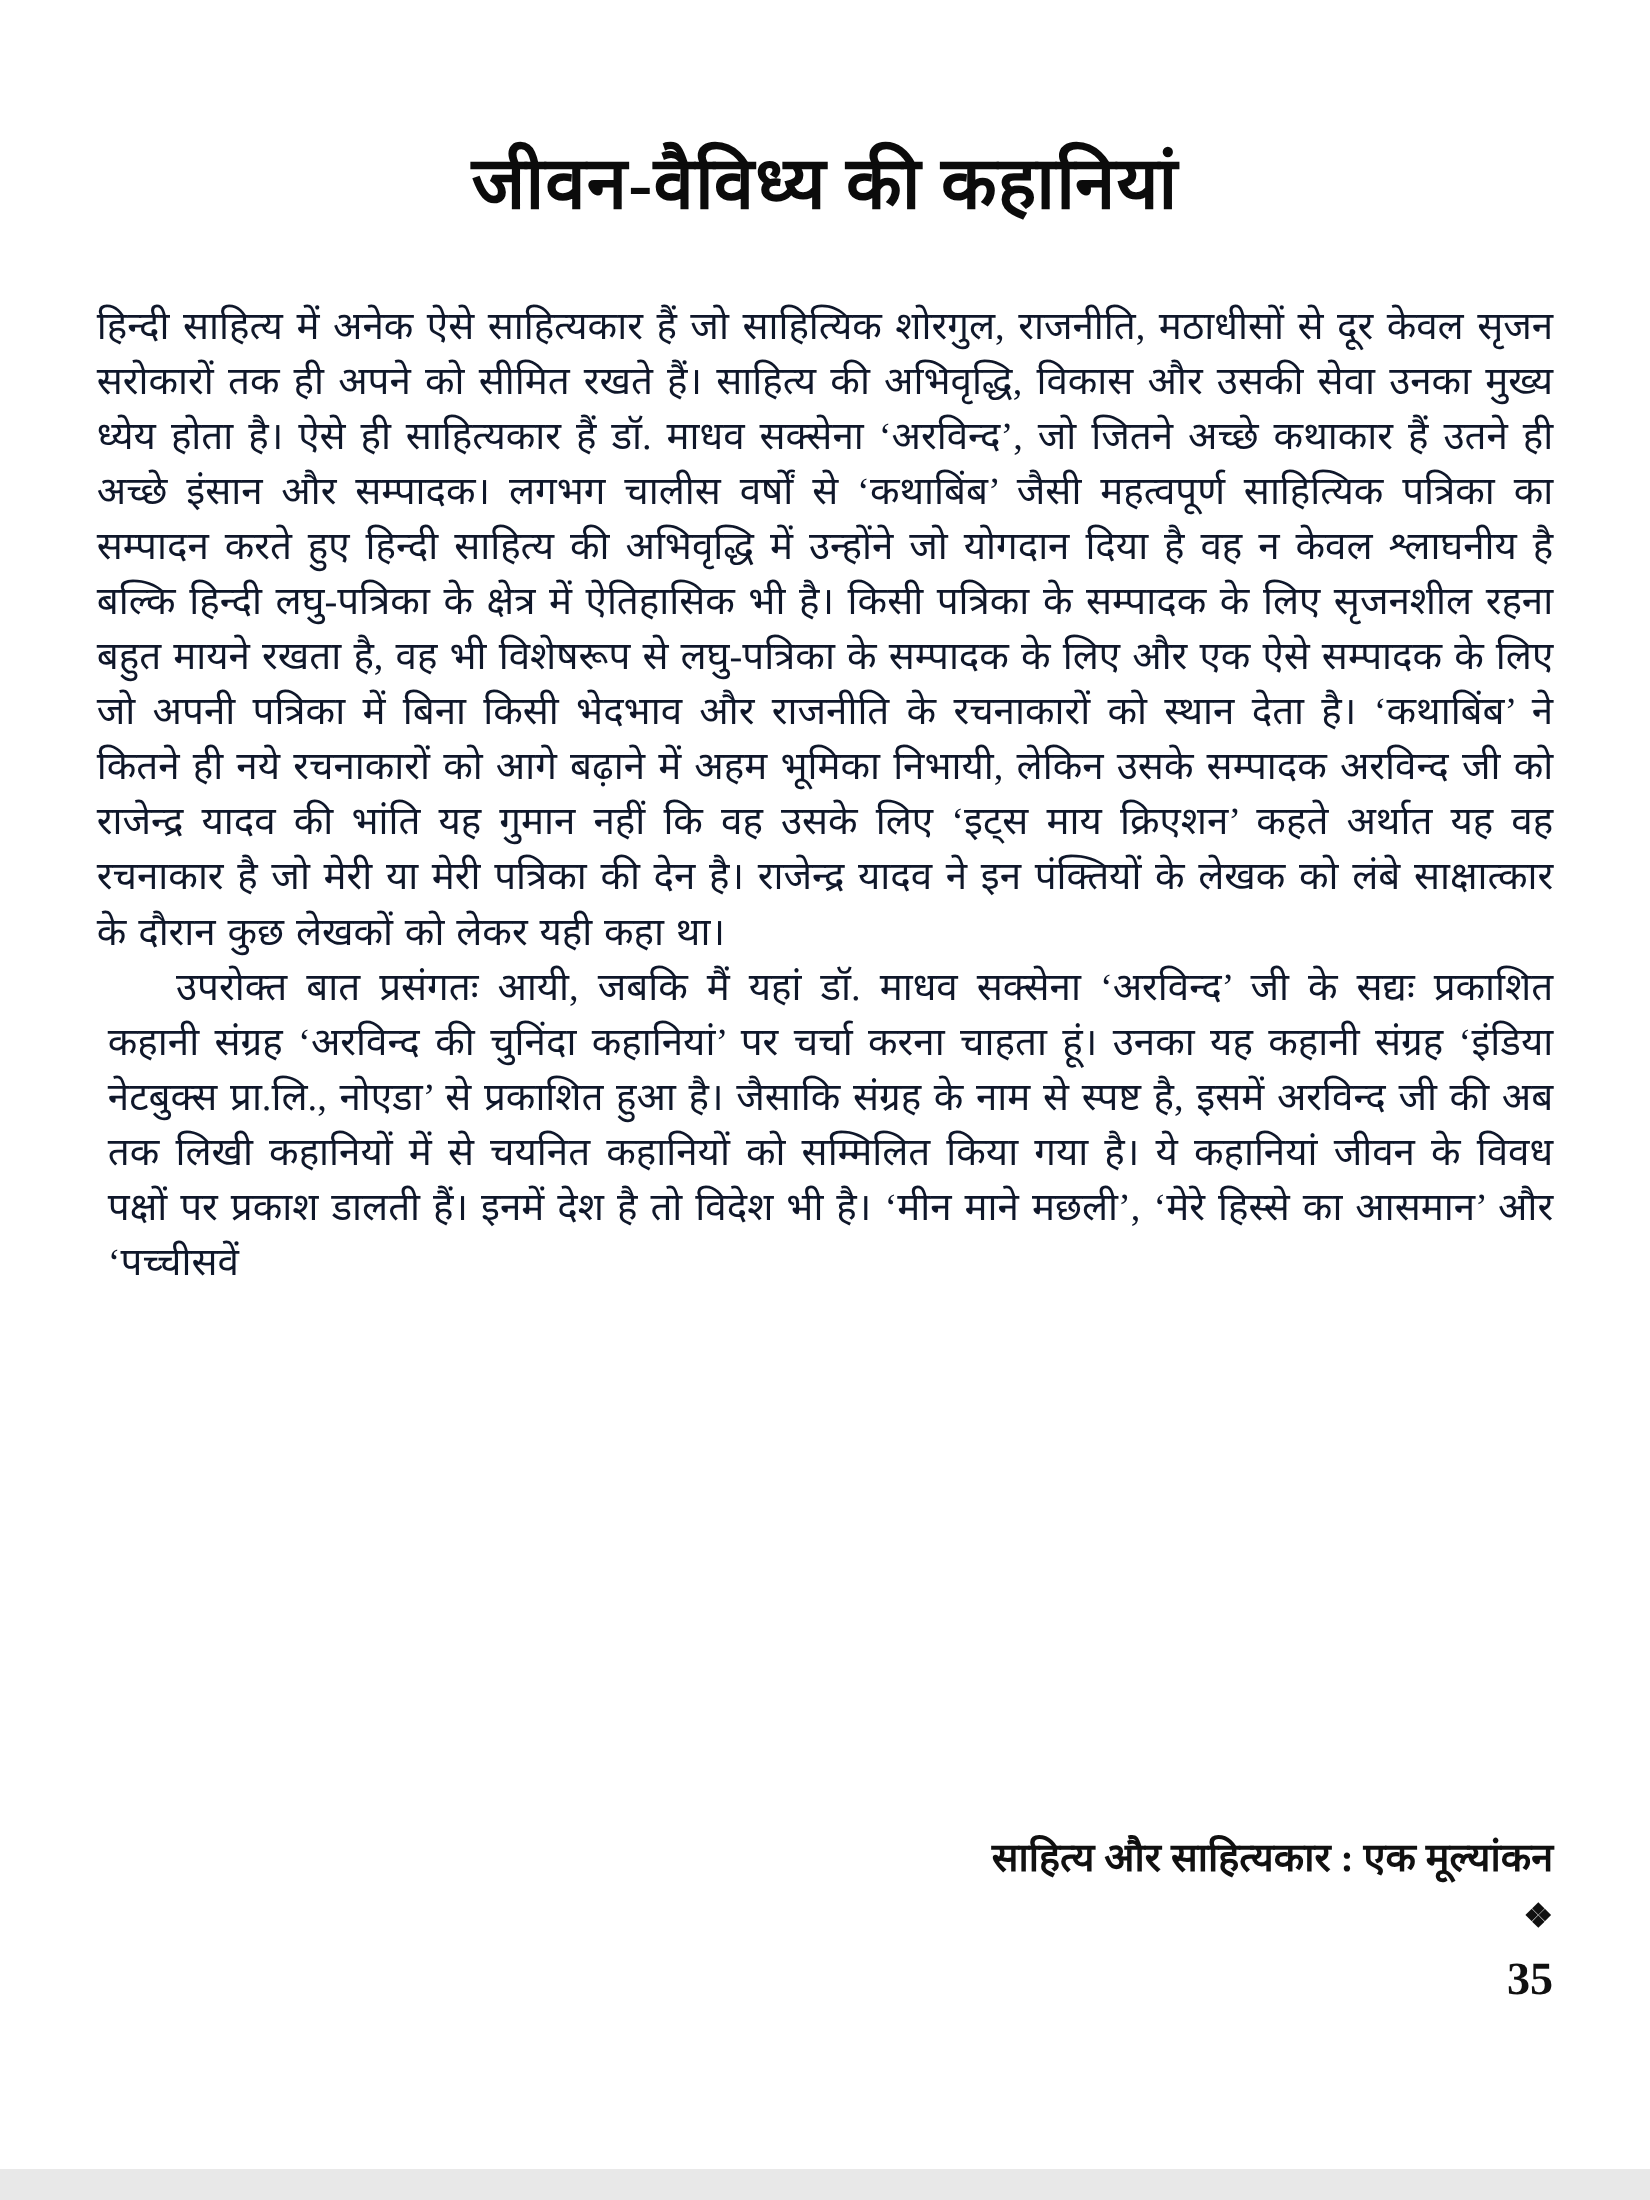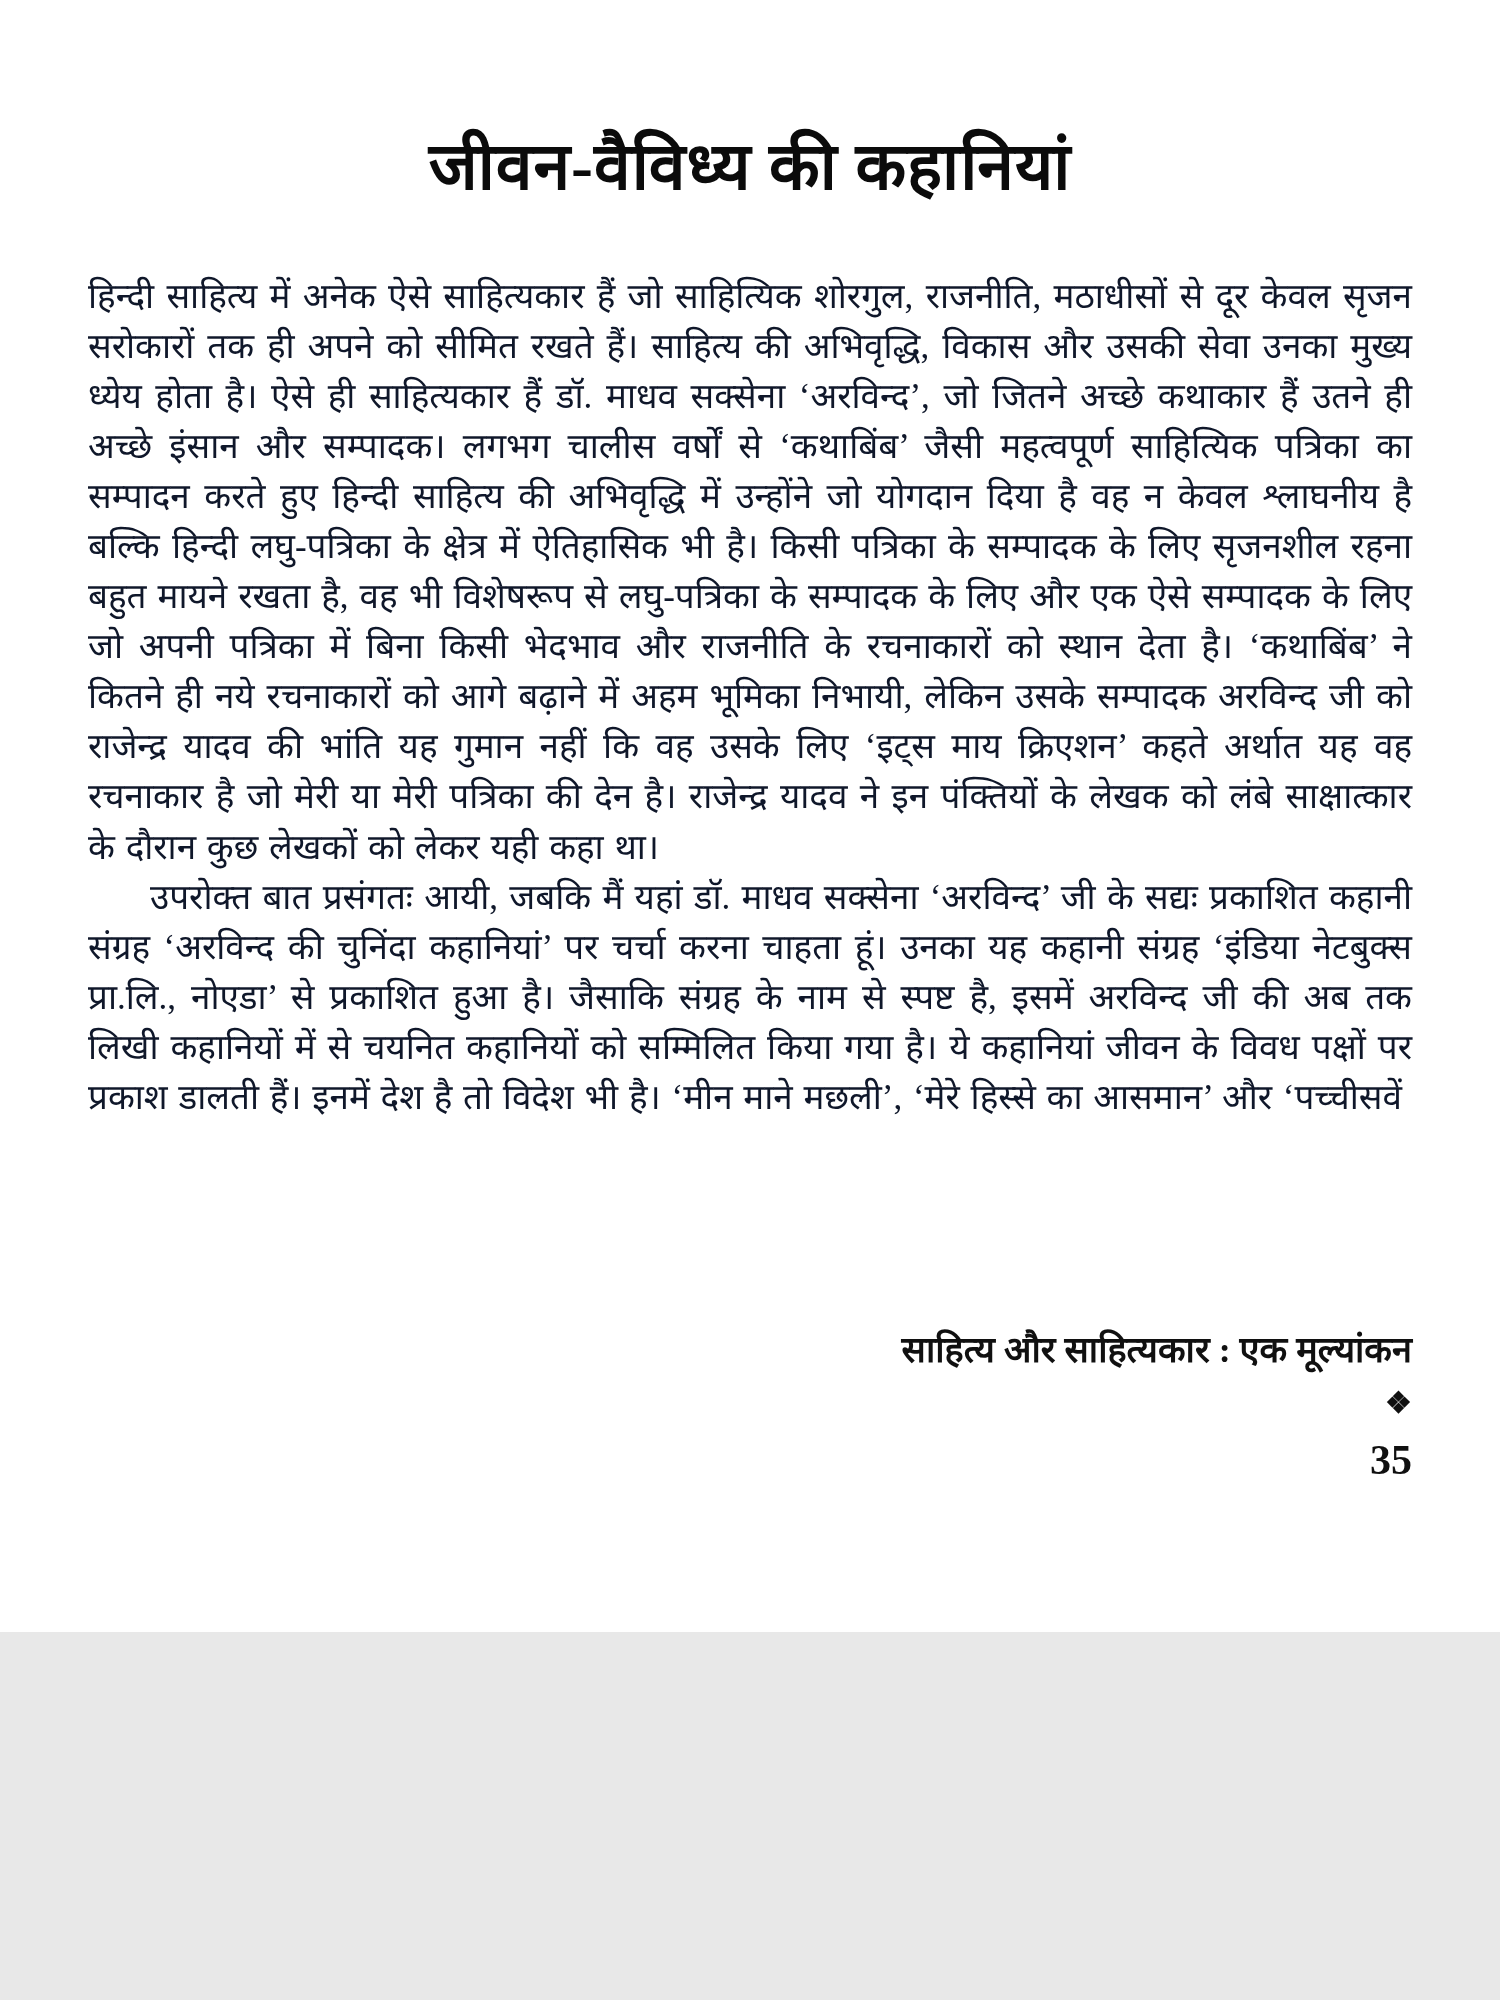--- a/index.html
+++ b/index.html
@@ -3,21 +3,21 @@
 <meta charset="utf-8">
 <style>
   html, body {
     margin: 0;
     padding: 0;
     background: #e8e8e8;
   }
   .page {
     position: relative;
     width: 1500px;
-    height: 1632px;
+    height: 1972px;
     margin: 0 auto;
     background: #ffffff;
     color: #111111;
     font-family: "Liberation Serif", "DejaVu Serif", serif;
     overflow: hidden;
     box-sizing: border-box;
   }
   .page-title {
     margin: 118px 90px 0 90px;
     text-align: center;
@@ -37,20 +37,21 @@
     text-align: justify;
     color: #0f172a;
   }
   .body-text p {
     margin: 0;
     padding: 0;
     word-spacing: 2px;
   }
   .body-text p + p {
     text-indent: 62px;
+    margin-left: 10px;
   }
   .page-footer {
     position: absolute;
     right: 88px;
     bottom: 148px;
     font-size: 36px;
     color: #101010;
     display: flex;
     align-items: flex-end;
     gap: 14px;

